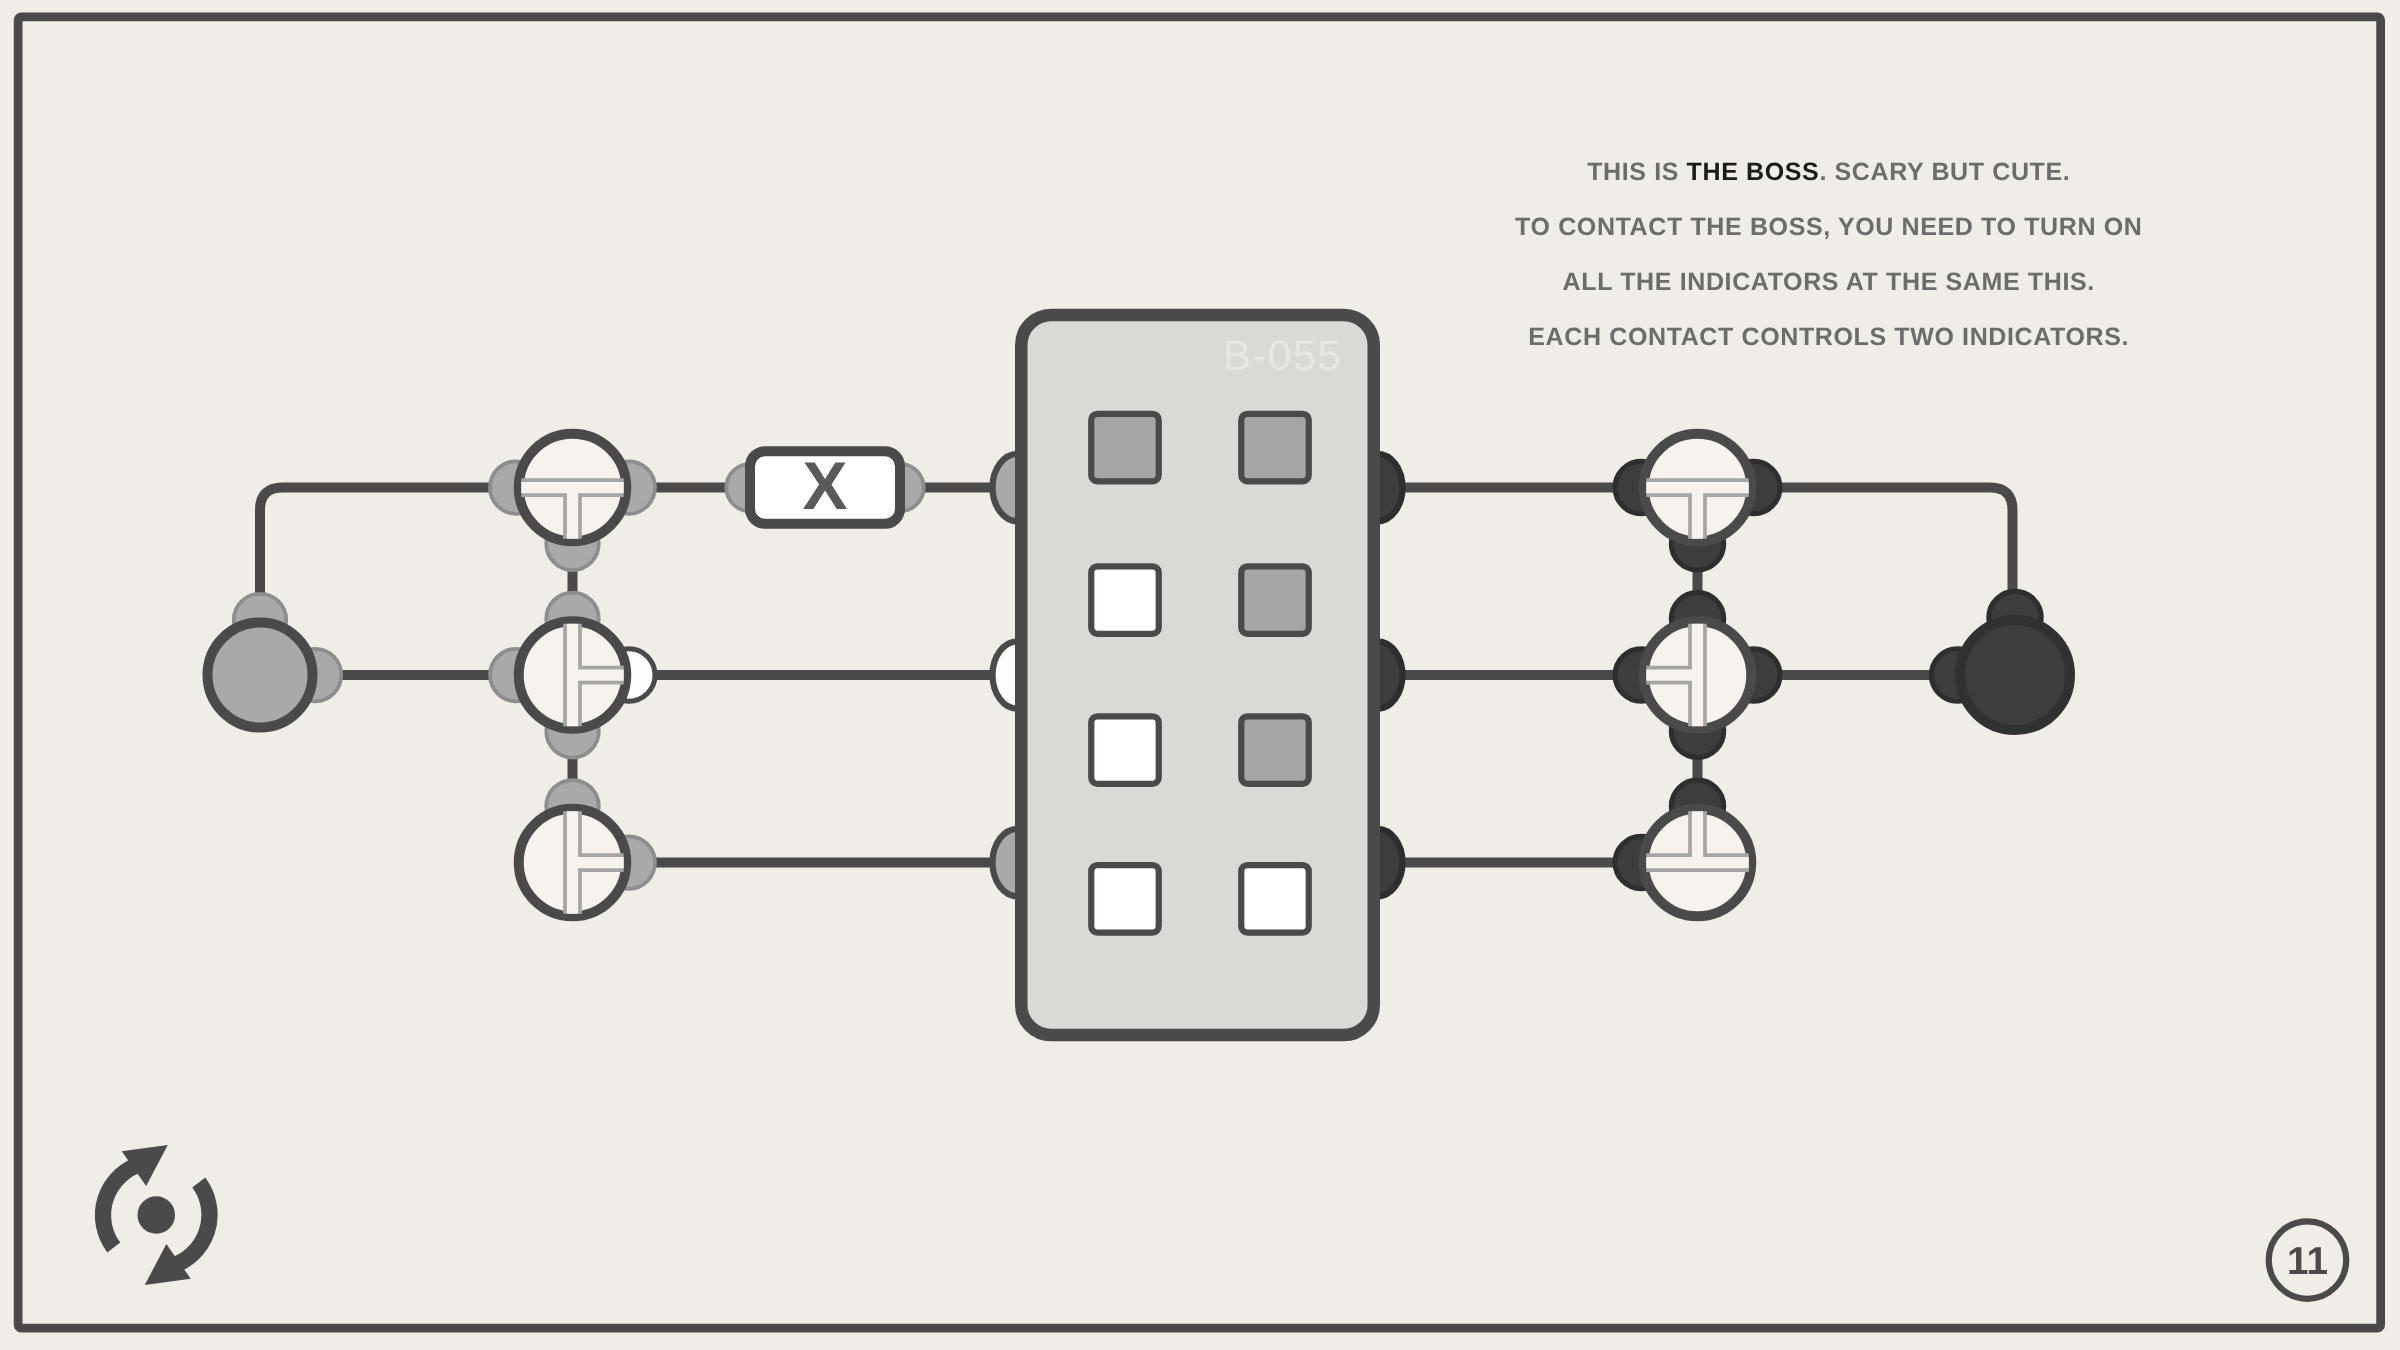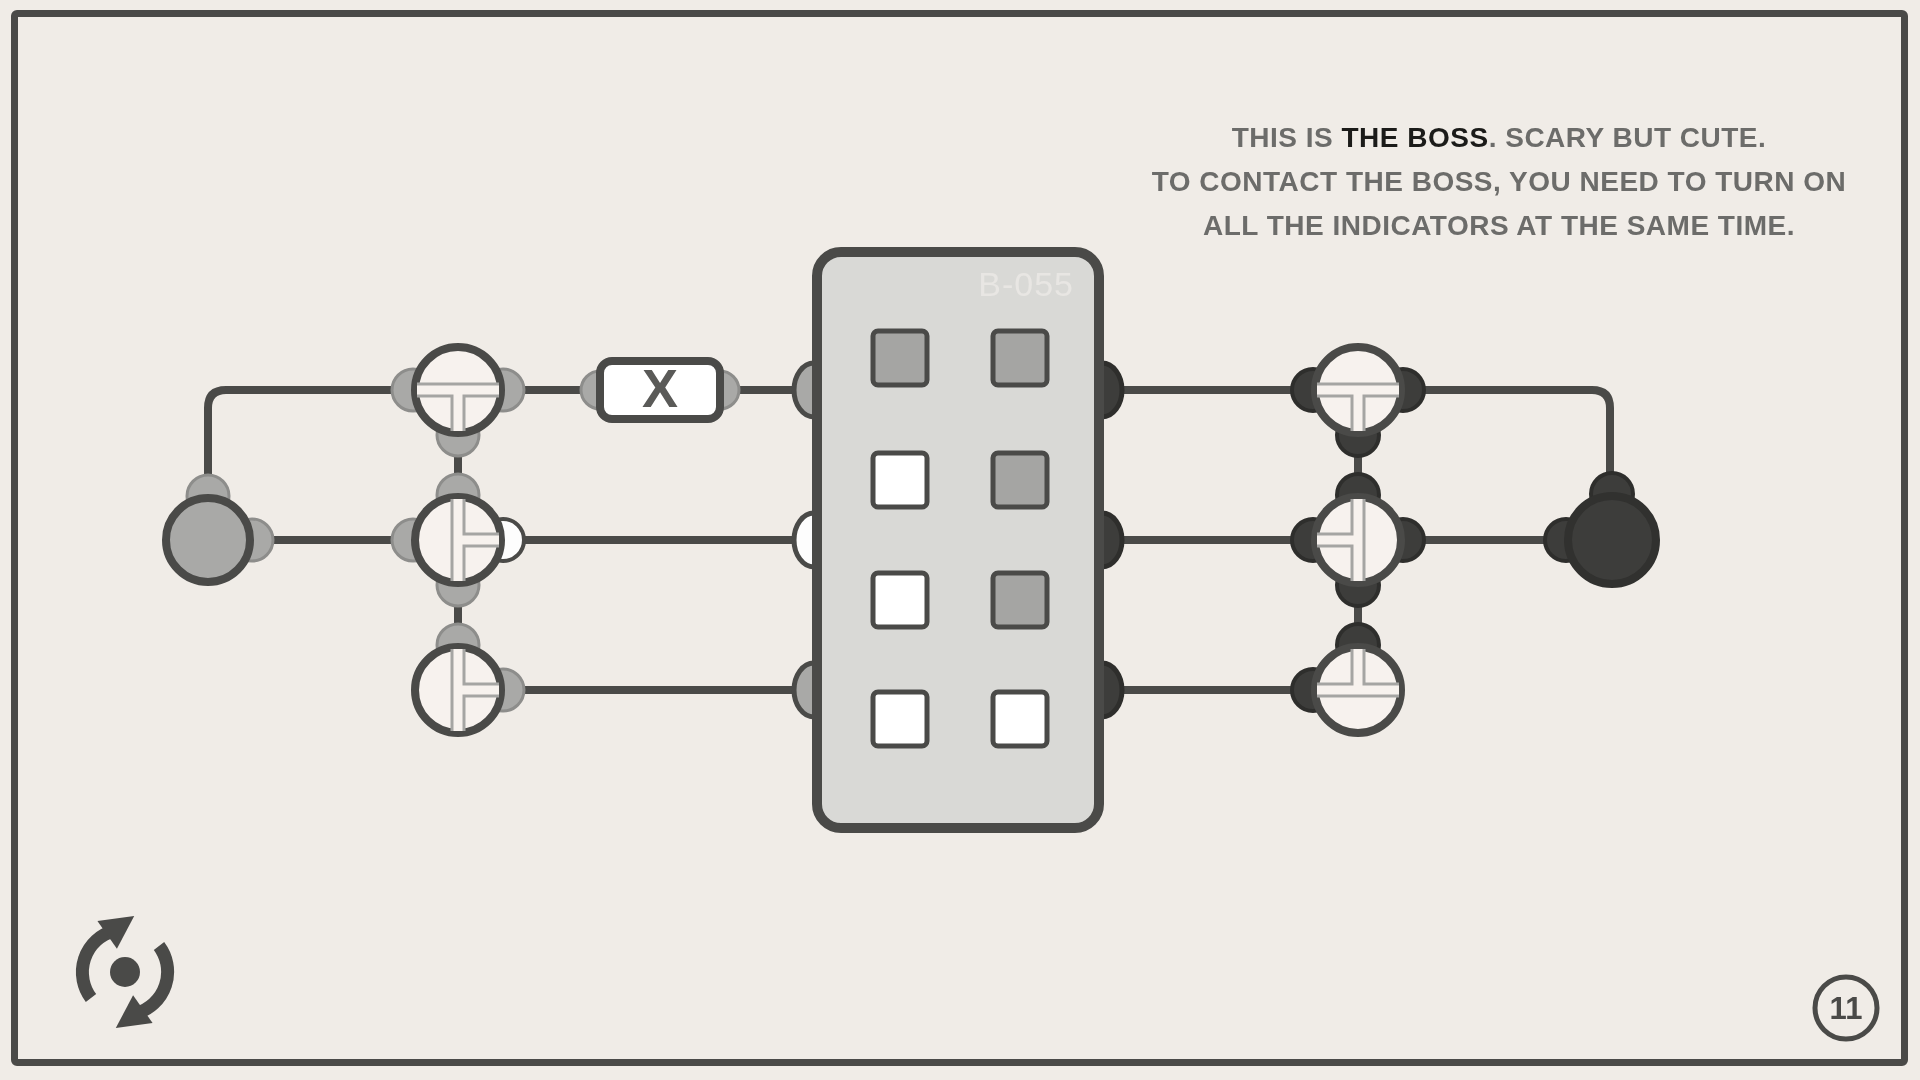--- a/index.html
+++ b/index.html
@@ -49,22 +49,22 @@
   .icon-fill{fill:var(--ink,#4a4a48);}
   .icon-arc{fill:none;stroke:var(--ink,#4a4a48);stroke-width:13;}
 
   .badge-ring{fill:none;stroke:var(--ink,#4a4a48);stroke-width:5;}
   .badge-text{
     fill:var(--ink,#4a4a48);font-size:31px;font-weight:700;text-anchor:middle;
     font-family:"Liberation Sans",sans-serif;
   }
 
   .instructions{
-    position:absolute;left:1099px;top:116px;width:800px;
-    text-align:center;font-size:28px;font-weight:700;line-height:44px;
+    position:absolute;left:1063px;top:116px;width:800px;
+    text-align:center;font-size:20px;font-weight:700;line-height:44px;
     letter-spacing:0.5px;color:var(--textgray,#6c6c6a);
   }
   .instructions b{color:var(--textdark,#1b1b19);font-weight:800;}
 </style>
 </head>
 <body>
 
 <div class="stage">
 
   <svg class="scene" viewBox="0 0 1920 1080">
@@ -196,17 +196,18 @@
     <g transform="translate(1846,1008)">
       <circle class="badge-ring" r="31"></circle>
       <text class="badge-text" y="11">11</text>
     </g>
 
   </svg>
 
   <div class="instructions">
     <div><span>THIS IS </span><b>THE BOSS</b><span>. SCARY BUT CUTE.</span></div>
     <div>TO CONTACT THE BOSS, YOU NEED TO TURN ON</div>
-    <div>ALL THE INDICATORS AT THE SAME TIME.</div>
+    <div>ALL THE INDICATORS AT THE SAME THIS.</div>
+    <div>EACH CONTACT CONTROLS TWO INDICATORS.</div>
   </div>
 
   <div class="frame"></div>
 </div>
 
 </body></html>

